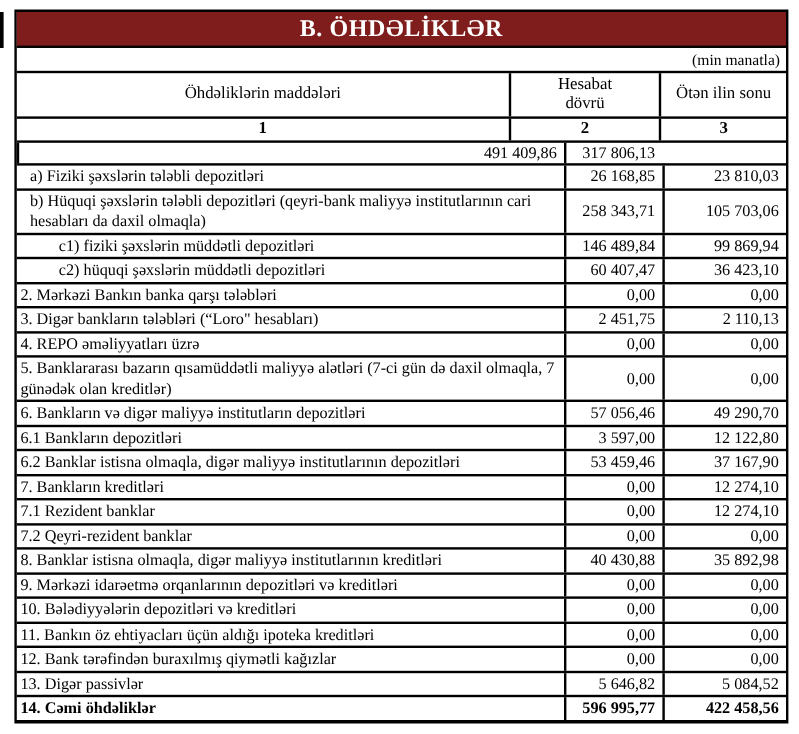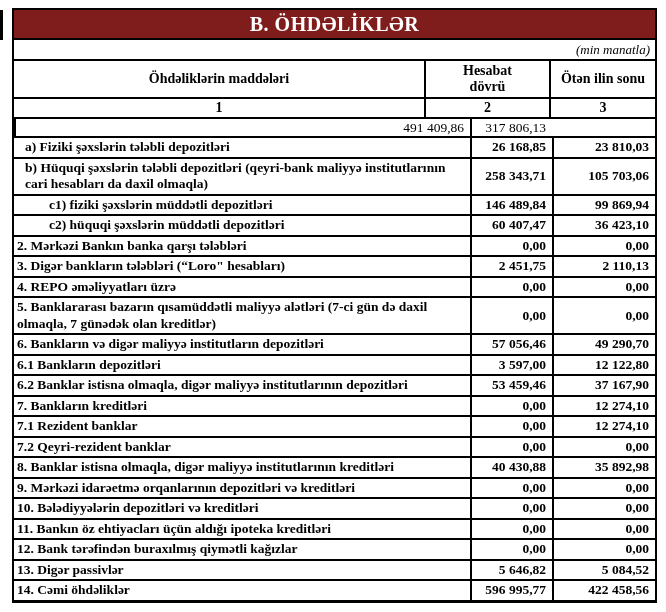--- a/index.html
+++ b/index.html
@@ -22,45 +22,45 @@
   .title-bar {
     height:28px;
     border-bottom:2px solid #000;
     display:flex; align-items:center; justify-content:center;
     color:#fff; font-weight:bold; font-size:20px; letter-spacing:0.5px;
   }
   .unit-row {
     height:19px;
     border-bottom:2px solid #000;
     display:flex; align-items:center; justify-content:flex-end;
-    font-style:italic; font-size:13px; padding-right:5px;
+    font-size:13px; padding-right:5px;
   }
   .head-row {
     display:grid; grid-template-columns:410px 125px 1fr;
     border-bottom:2px solid #000;
     min-height:36px;
-    font-weight:bold; font-size:14px; text-align:center;
+    font-weight:normal; font-size:14px; text-align:center;
   }
   .head-row > div { display:flex; align-items:center; justify-content:center; line-height:16px; }
   .head-row > div + div { border-left:2px solid #000; }
   .hdr-current { padding:0 26px; }
   .num-row {
     display:grid; grid-template-columns:410px 125px 1fr;
     border-bottom:2px solid #000;
     height:18px;
     font-weight:bold; font-size:14px; text-align:center;
   }
   .num-row > div { display:flex; align-items:center; justify-content:center; }
   .num-row > div + div { border-left:2px solid #000; }
   .row {
     display:grid; grid-template-columns:456px 82px 1fr;
     font-size:13.5px;
     min-height:17px;
   }
-  .row + .row { border-top:2px solid #000;font-weight:bold; }
+  .row + .row { border-top:2px solid #000; }
   .row .lbl {
     display:flex; align-items:center;
     padding:1px 2px 1px 3px;
     line-height:16.5px;
   }
   .row .lbl.ind1 { padding-left:11px; }
   .row .lbl.ind2 { padding-left:35px; }
   .row .val {
     display:flex; align-items:center; justify-content:flex-end;
     padding-right:6px;

